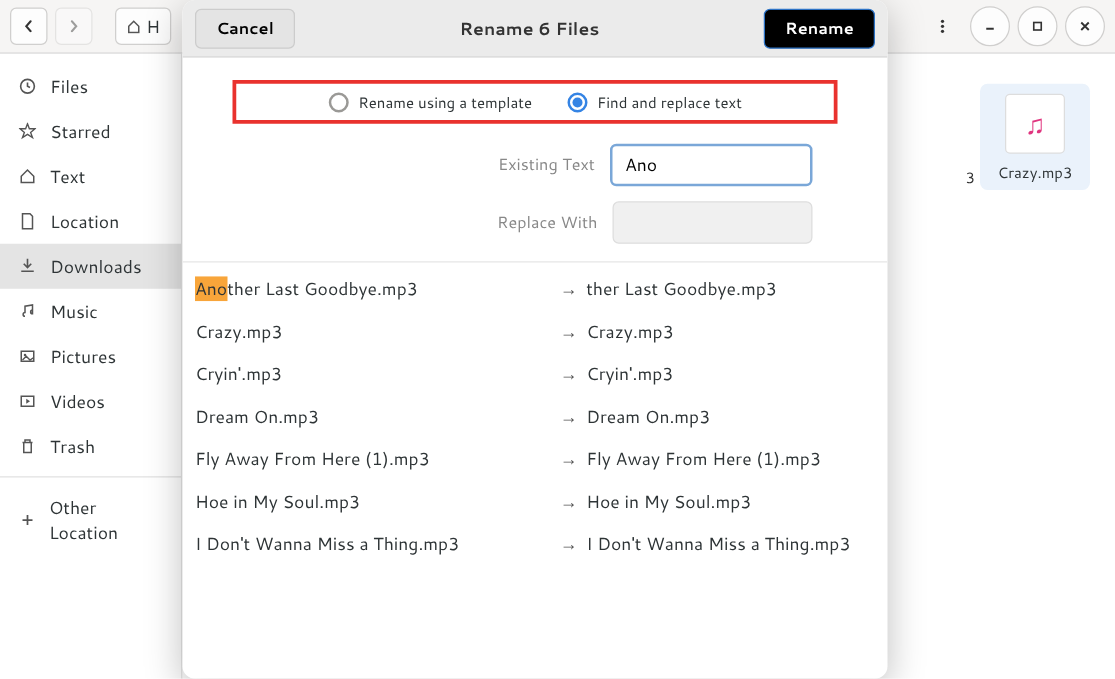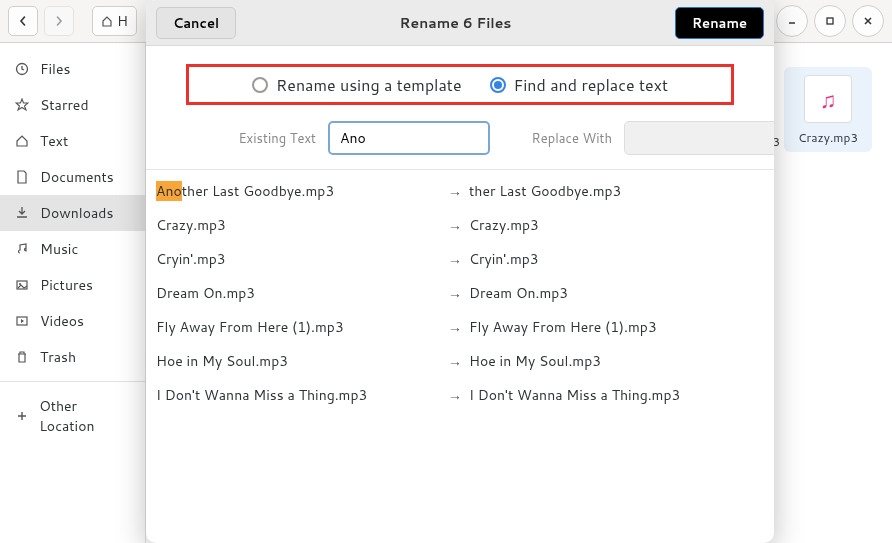--- a/index.html
+++ b/index.html
@@ -21,36 +21,36 @@
 
 
 .content-bg { position: absolute; top: 43px; left: 146px; right: 0; bottom: 0; background: #fff; }
 .file-tile { position: absolute; top: 24px; right: 20px; width: 88px; text-align: center; background: #eaf2fb; border-radius: 6px; padding: 8px 4px 6px; }
 .file-tile .thumb { width: 48px; height: 48px; margin: 0 auto 6px; background: #fff; border: 1px solid #ddd; border-radius: 4px; display: flex; align-items: center; justify-content: center; color: #e0357f; font-size: 22px; }
 .file-tile .name { font-size: 12px; }
 .partial-ext { position: absolute; top: 90px; right: 112px; font-size: 12px; color: #333; }
 .statusbar { position: absolute; bottom: 0; right: 0; height: 24px; display: flex; align-items: center; padding: 0 10px; font-size: 12px; color: #555; background: #fff; border-top: 1px solid #eee; }
 
 
-.dialog { position: absolute; top: 0; left: 146px; width: 628px; height: 543px; background: #fff; box-shadow: 0 8px 30px rgba(0,0,0,0.25); border-radius: 10px; overflow: hidden; display: flex; flex-direction: column; }
+.dialog { position: absolute; top: 0; left: 146px; width: 564px; height: 543px; background: #fff; box-shadow: 0 8px 30px rgba(0,0,0,0.25); border-radius: 10px; overflow: hidden; display: flex; flex-direction: column; }
 .dlg-header { height: 46px; background: #ebebeb; display: flex; align-items: center; justify-content: space-between; padding: 0 10px; border-bottom: 1px solid #d9d9d9; }
 .dlg-title { font-weight: 600; font-size: 14px; color: #333; }
 .btn { height: 32px; padding: 0 16px; border-radius: 5px; border: 1px solid #ccc; background: #e4e4e4; font-size: 13px; cursor: pointer; font-weight: 600; }
 .btn.primary { background: #000000; border-color: #2d73c6; color: #fff; }
 
 .dlg-body { flex: 1; display: flex; flex-direction: column; }
 
 .mode-row-wrap { padding: 18px 40px 10px; }
 .mode-row { border: 3px solid #e9322e; padding: 6px 22px; display: flex; align-items: center; gap: 28px; justify-content: center; }
-.radio-opt { display: flex; align-items: center; gap: 8px; cursor: pointer; font-size: 16px; }
+.radio-opt { display: flex; align-items: center; gap: 8px; cursor: pointer; font-size: 12px; }
 .radio { width: 16px; height: 16px; border-radius: 50%; border: 2px solid #9a9996; background: #fff; display: inline-block; position: relative; }
 .radio.checked { border-color: #3584e4; }
 .radio.checked::after { content: ""; position: absolute; inset: 2px; border-radius: 50%; background: #3584e4; }
 
-.form-rows { padding: 6px 60px 14px; display: flex; flex-direction: row; gap: 12px; align-items: flex-end; }
+.form-rows { padding: 6px 60px 14px; display: flex; flex-direction: column; gap: 12px; align-items: flex-end; }
 .form-row { display: flex; align-items: center; gap: 12px; }
 .form-row label { width: 110px; text-align: right; color: #888; font-size: 13px; }
 .form-row input { flex: 1; height: 34px; border: 2px solid #7aa7d8; border-radius: 5px; padding: 0 10px; font-size: 14px; outline: none; background: #fff; }
 .form-row input.muted { border: 1px solid #ddd; background: #f0f0f0; }
 
 .preview-list { border-top: 1px solid #e6e6e6; flex: 1; overflow: auto; padding: 4px 0; }
 .preview-row { display: flex; align-items: center; padding: 7px 16px 7px 10px; font-size: 14px; }
 .col-old { width: 285px; white-space: nowrap; overflow: hidden; }
 .col-arrow { width: 28px; color: #555; text-align: center; }
 .col-new { flex: 1; white-space: nowrap; overflow: hidden; }
@@ -143,21 +143,21 @@
         </svg>
       </span>
     <span>Text</span>
   </div>
   <div class="sidebar-item">
     <span class="icon">
         <svg width="14" height="14" viewBox="0 0 14 14">
           <path d="M3 1 L9 1 L11 3 L11 13 L3 13 Z" stroke="#555" stroke-width="1.2" fill="none"></path>
         </svg>
       </span>
-    <span>Documents</span>
+    <span>Location</span>
   </div>
   <div class="sidebar-item active">
     <span class="icon">
         <svg width="14" height="14" viewBox="0 0 14 14">
           <path d="M7 1 L7 8 M4 5 L7 8 L10 5 M2 11 L12 11" stroke="#555" stroke-width="1.3" fill="none"></path>
         </svg>
       </span>
     <span>Downloads</span>
   </div>
   <div class="sidebar-item">

